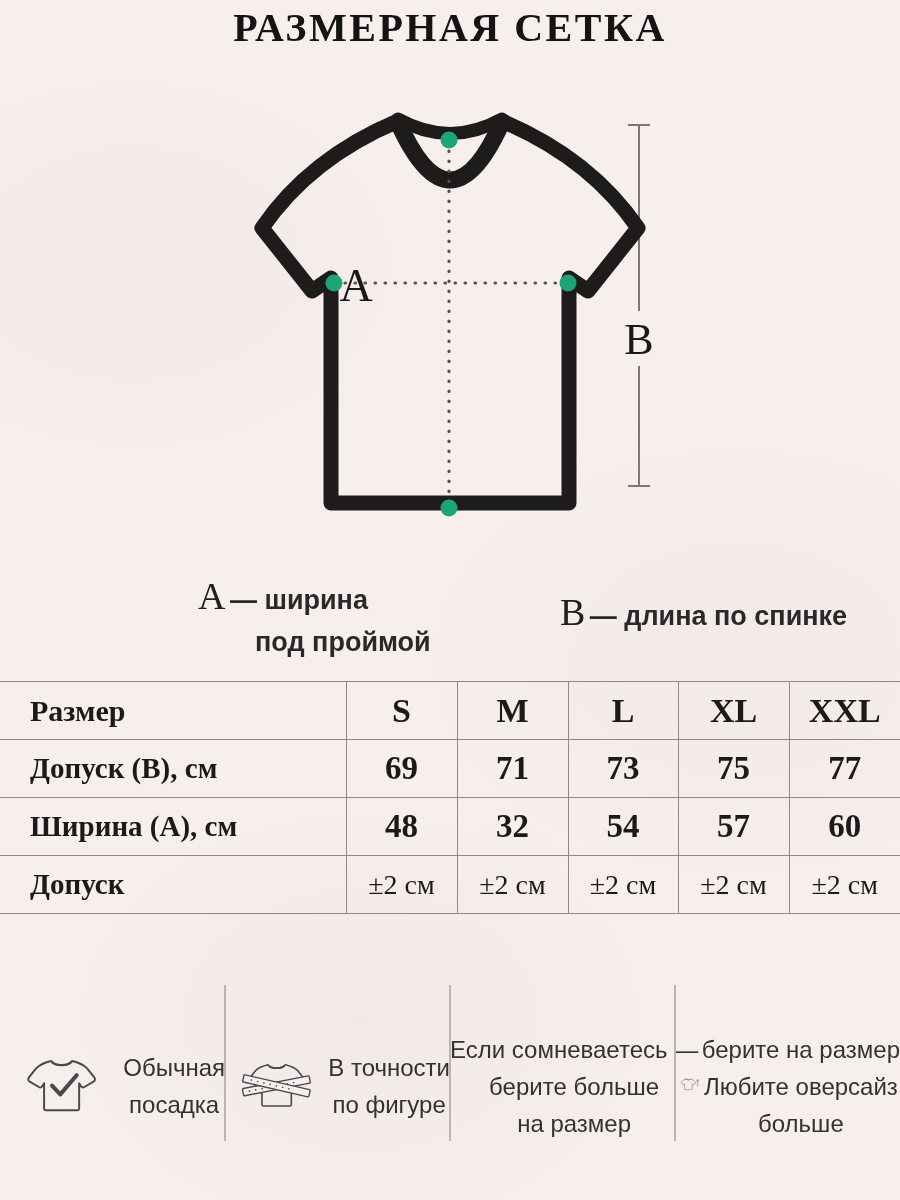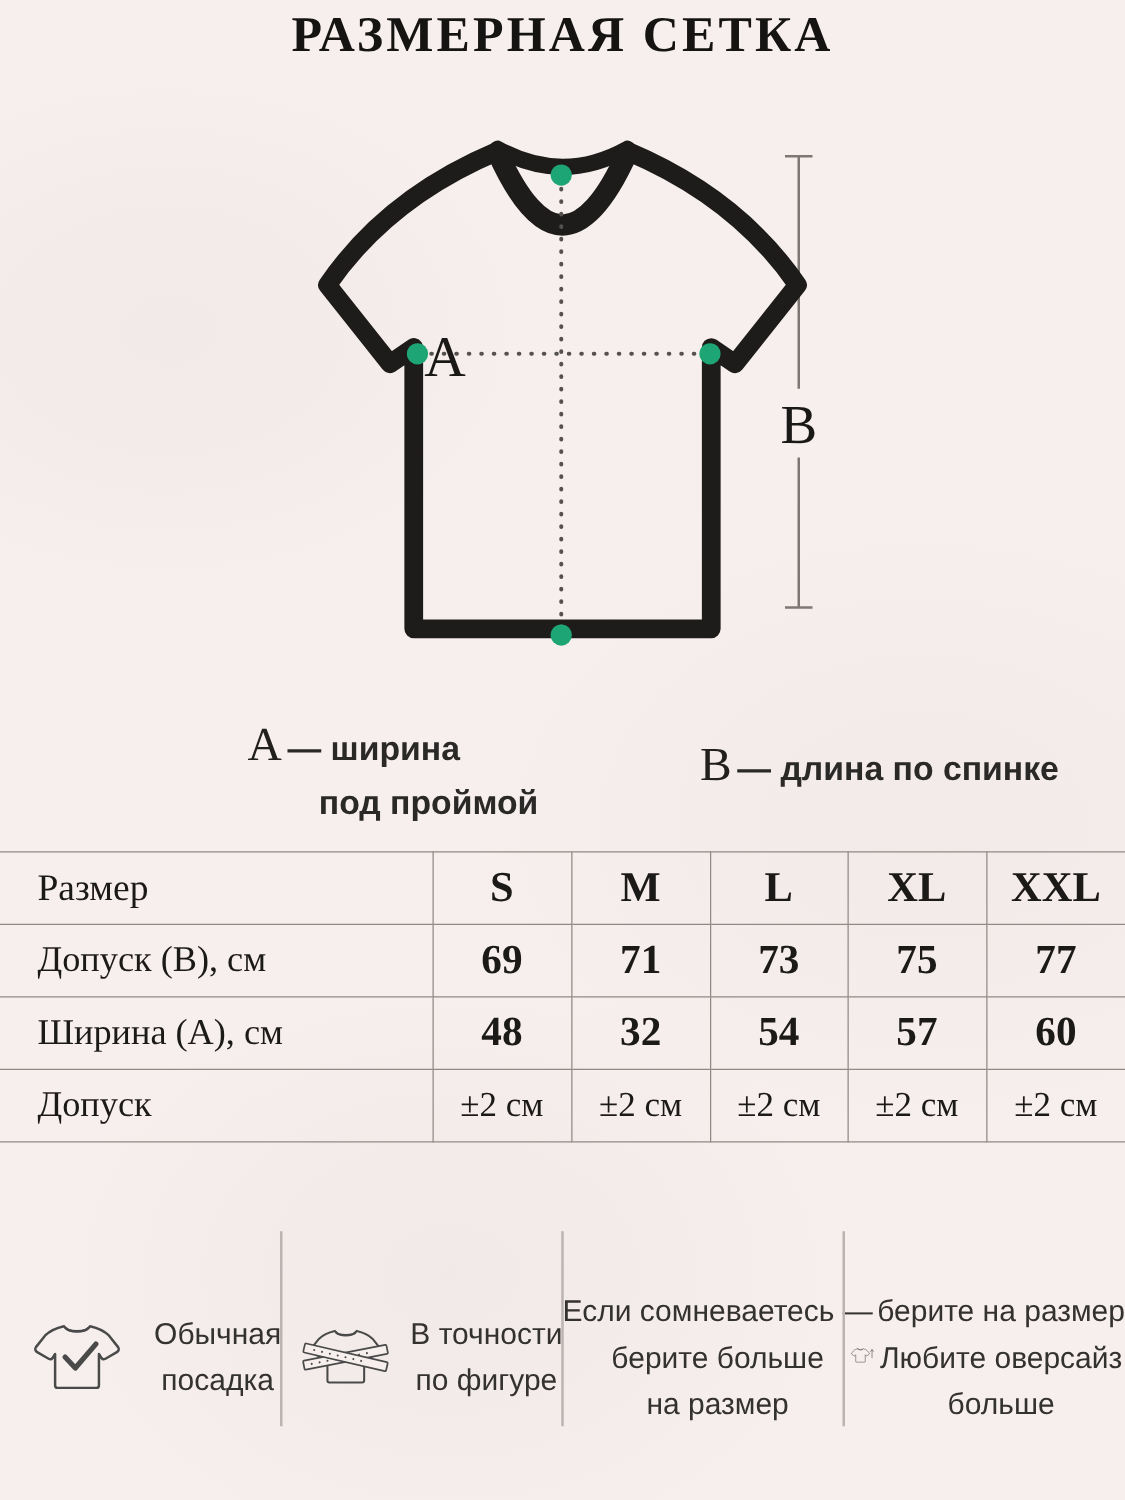--- a/index.html
+++ b/index.html
@@ -36,21 +36,21 @@
 
   
   .size-table{
     position:absolute;top:681px;left:0;width:900px;
     border-collapse:collapse;table-layout:fixed;
     font-family:"Liberation Serif",serif;
   }
   .size-table td,.size-table th{
     border:1px solid #8f8a85;
     height:55px;text-align:center;vertical-align:middle;
-    font-weight:400;color:#1c1a18;
+    font-weight:700;color:#1c1a18;
   }
   .size-table td:first-child,.size-table th:first-child{
     border-left:none;text-align:left;padding-left:30px;
   }
   .size-table td:last-child,.size-table th:last-child{border-right:none;}
   .size-table .row-label{font-size:29px;}
   .size-table th.hdr-label{font-size:30px;}
   .size-table th.hdr-size{font-size:34px;font-weight:700;}
   .size-table td.num{font-size:33px;font-weight:700;}
   .size-table tr.tolerance td.num{font-size:28px;font-weight:400;}

